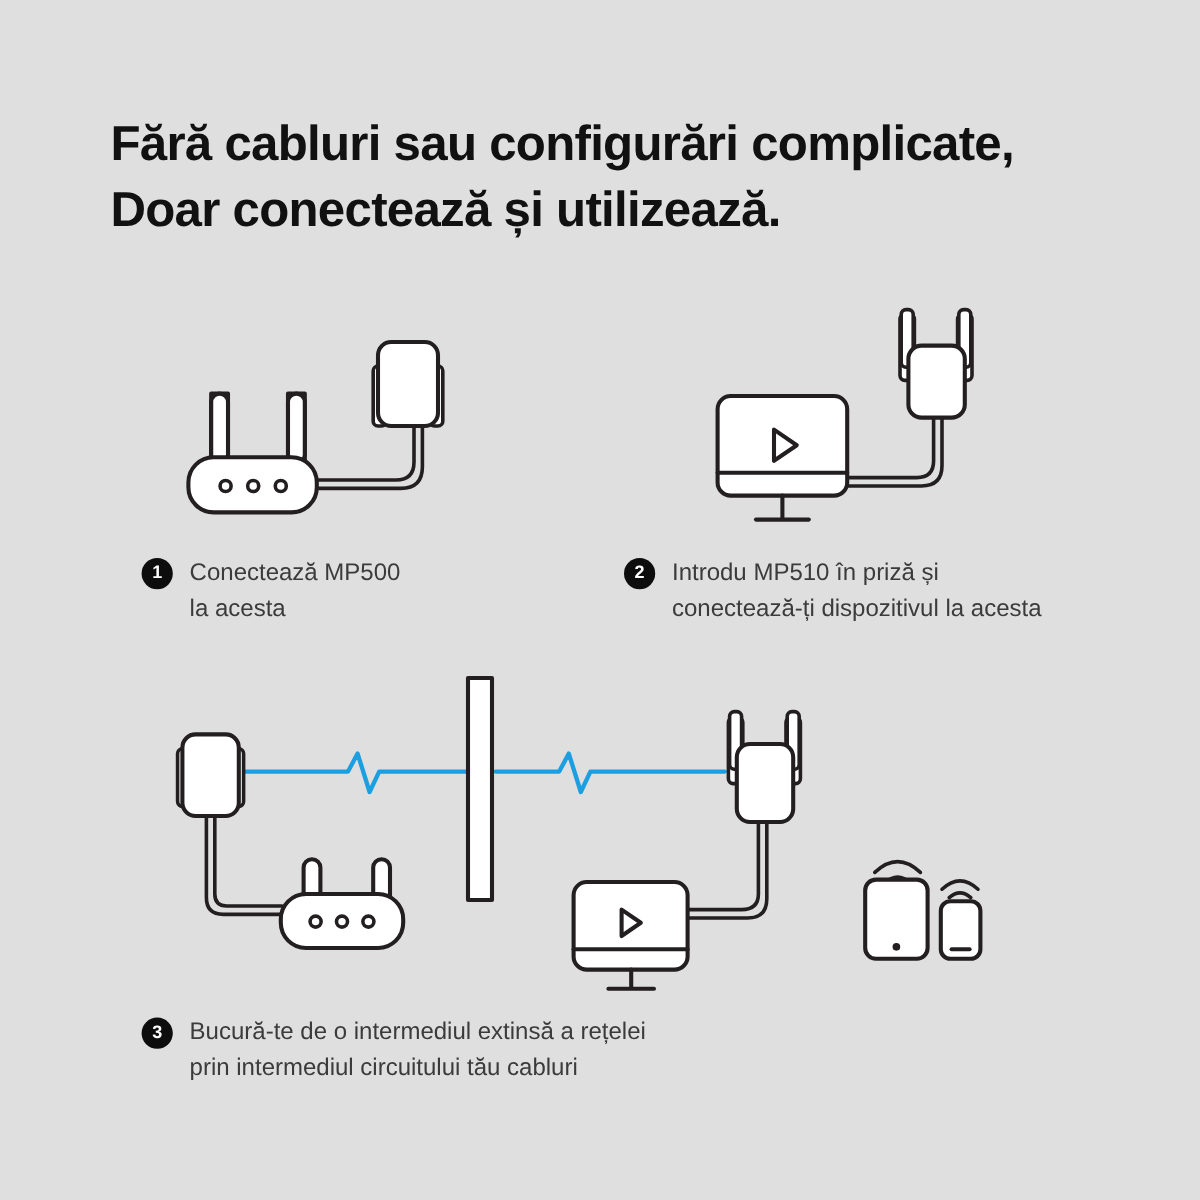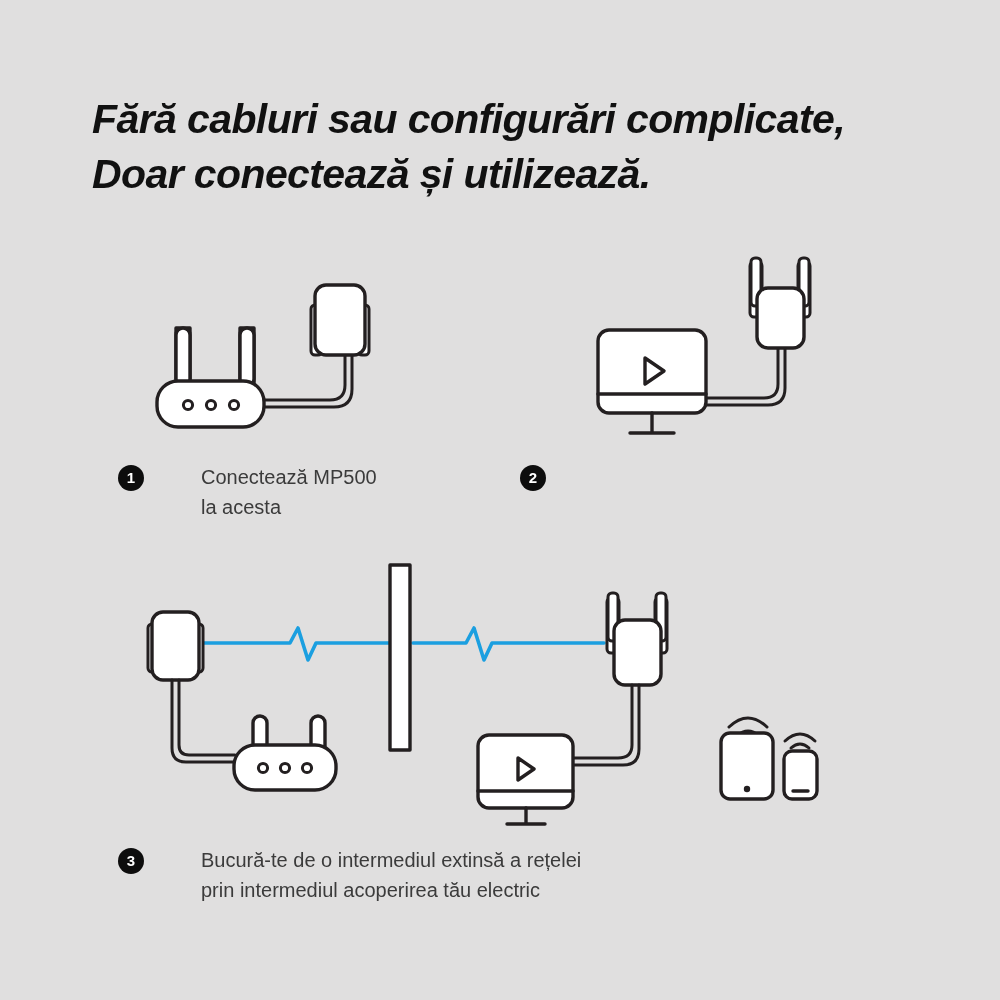--- a/index.html
+++ b/index.html
@@ -30,21 +30,20 @@
     width: 850px;
     color: #111111;
     font-weight: bold;
     font-size: 41px;
     line-height: 55px;
     letter-spacing: -0.6px;
   }
   .headline .line {
     display: block;
     white-space: nowrap;
-    font-style: italic;
   }
 
   
   .step {
     position: absolute;
     display: flex;
     align-items: flex-start;
   }
   .step-badge {
     flex: 0 0 auto;
@@ -62,21 +61,20 @@
   .step-text {
     margin-left: 14px;
     color: #3b3b3b;
     font-size: 20px;
     line-height: 30px;
     font-weight: normal;
   }
   .step-text .tline {
     display: block;
     white-space: nowrap;
-    margin-left: 43px;
   }
 
   #step1-caption { left: 118px; top: 462px; }
   #step2-caption { left: 520px; top: 462px; }
   #step3-caption { left: 118px; top: 845px; }
 
   
   .illus {
     position: absolute;
     left: 0;
@@ -237,23 +235,27 @@
   <div class="step" id="step1-caption">
     <div class="step-badge">1</div>
     <div class="step-text">
       <span class="tline">Conectează MP500</span>
       <span class="tline">la acesta</span>
     </div>
   </div>
 
   <div class="step" id="step2-caption">
     <div class="step-badge">2</div>
+    <div class="step-text">
+      <span class="tline">Introdu MP510 în priză și</span>
+      <span class="tline">conectează-ți dispozitivul la acesta</span>
+    </div>
   </div>
 
   <div class="step" id="step3-caption">
     <div class="step-badge">3</div>
     <div class="step-text">
       <span class="tline">Bucură-te de o intermediul extinsă a rețelei</span>
-      <span class="tline">prin intermediul acoperirea tău electric</span>
+      <span class="tline">prin intermediul circuitului tău cabluri</span>
     </div>
   </div>
 
 </div>
 
 </body></html>

